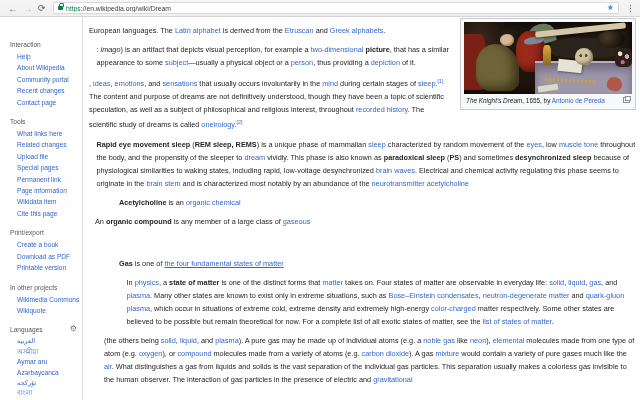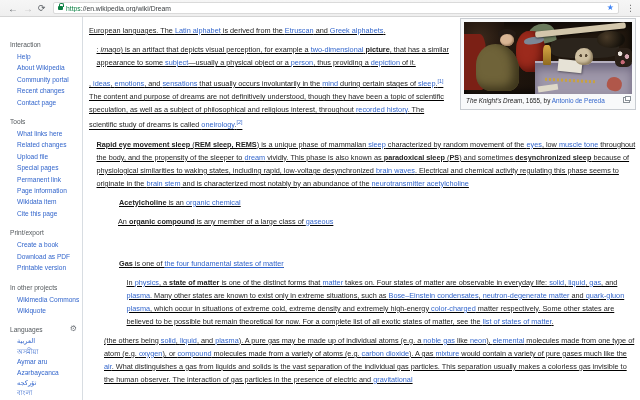--- a/index.html
+++ b/index.html
@@ -32,21 +32,21 @@
              padding-top:22px; overflow:hidden; }
   .sb-header { position:relative; font-size:6.6px; line-height:12px; color:#54595d;
                padding-left:10px; margin-top:8px; white-space:nowrap; }
   .sb-section:first-child .sb-header { margin-top:0; }
   .sb-item { font-size:6.6px; line-height:11.4px; color:#3366cc; padding-left:17px;
              white-space:nowrap; cursor:pointer; }
   .sb-lang .sb-item { line-height:10.4px; }
   .gear { position:absolute; right:5px; top:1px; color:#72777d; font-size:8px; line-height:8px; }
 
   
-  .content { flex:1 1 auto; padding:7px 4px 0 6px; overflow:hidden;text-decoration:underline; }
+  .content { flex:1 1 auto; padding:7px 4px 0 6px; overflow:hidden; }
   .para { font-size:7.3px; line-height:13px; color:#252525; margin-bottom:6px; }
   .seg-b  { font-weight:bold;text-align:center; }
   .seg-i  { font-style:italic; }
   .seg-l  { color:#3366cc; cursor:pointer; }
   .seg-lu { color:#3366cc; text-decoration:underline; cursor:pointer; }
   .seg-sup{ color:#3366cc; font-size:5.3px; vertical-align:super; cursor:pointer; }
 
   
   .figure { float:right; width:176px; margin:-6px 0 6px 8px; background:#f8f9fa;
             border:1px solid #c8ccd1; padding:3px; }
@@ -193,20 +193,20 @@
         <span class="magnify"></span>
       </div>
     </div>
 
     <div>
         <div class="para" style="margin-left: 0px;"><span>European languages. The </span><span class="seg-l">Latin alphabet</span><span> is derived from the </span><span class="seg-l">Etruscan</span><span> and </span><span class="seg-l">Greek alphabets</span><span>.</span></div>
         <div class="para" style="margin-left: 7.5px;"><span>: </span><span class="seg-i">imago</span><span>) is an artifact that depicts visual perception, for example a </span><span class="seg-l">two-dimensional</span><span> </span><span class="seg-b">picture</span><span>, that has a similar appearance to some </span><span class="seg-l">subject</span><span>—usually a physical object or a </span><span class="seg-l">person</span><span>, thus providing a </span><span class="seg-l">depiction</span><span> of it.</span></div>
         <div class="para" style="margin-left: 0px;"><span>, </span><span class="seg-l">ideas</span><span>, </span><span class="seg-l">emotions</span><span>, and </span><span class="seg-l">sensations</span><span> that usually occurs involuntarily in the </span><span class="seg-l">mind</span><span> during certain stages of </span><span class="seg-l">sleep</span><span>.</span><span class="seg-sup">[1]</span><span> The content and purpose of dreams are not definitively understood, though they have been a topic of scientific speculation, as well as a subject of philosophical and religious interest, throughout </span><span class="seg-l">recorded history</span><span>. The scientific study of dreams is called </span><span class="seg-l">oneirology</span><span>.</span><span class="seg-sup">[2]</span></div>
         <div class="para" style="margin-left: 7.5px;"><span class="seg-b">Rapid eye movement sleep</span><span> (</span><span class="seg-b">REM sleep, REMS</span><span>) is a unique phase of mammalian </span><span class="seg-l">sleep</span><span> characterized by random movement of the </span><span class="seg-l">eyes</span><span>, low </span><span class="seg-l">muscle tone</span><span> throughout the body, and the propensity of the sleeper to </span><span class="seg-l">dream</span><span> vividly. This phase is also known as </span><span class="seg-b">paradoxical sleep</span><span> (</span><span class="seg-b">PS</span><span>) and sometimes </span><span class="seg-b">desynchronized sleep</span><span> because of physiological similarities to waking states, including rapid, low-voltage desynchronized </span><span class="seg-l">brain waves</span><span>. Electrical and chemical activity regulating this phase seems to originate in the </span><span class="seg-l">brain stem</span><span> and is characterized most notably by an abundance of the </span><span class="seg-l">neurotransmitter acetylcholine</span></div>
         <div class="para" style="margin-left: 30px;"><span class="seg-b">Acetylcholine</span><span> is an </span><span class="seg-l">organic chemical</span></div>
-        <div class="para" style="margin-left: 29px;"><span>An </span><span class="seg-b">organic compound</span><span> is any member of a large class of </span><span class="seg-l">gaseous</span></div>
+        <div class="para" style="margin-left: 6px;"><span>An </span><span class="seg-b">organic compound</span><span> is any member of a large class of </span><span class="seg-l">gaseous</span></div>
         <div class="para" style="margin-left: 30px; margin-top: 29px;"><span class="seg-b">Gas</span><span> is one of </span><span class="seg-lu">the four fundamental states of matter</span></div>
         <div class="para" style="margin-left: 37.5px;"><span>In </span><span class="seg-l">physics</span><span>, a </span><span class="seg-b">state of matter</span><span> is one of the distinct forms that </span><span class="seg-l">matter</span><span> takes on. Four states of matter are observable in everyday life: </span><span class="seg-l">solid</span><span>, </span><span class="seg-l">liquid</span><span>, </span><span class="seg-l">gas</span><span>, and </span><span class="seg-l">plasma</span><span>. Many other states are known to exist only in extreme situations, such as </span><span class="seg-l">Bose–Einstein condensates</span><span>, </span><span class="seg-l">neutron-degenerate matter</span><span> and </span><span class="seg-l">quark-gluon plasma</span><span>, which occur in situations of extreme cold, extreme density and extremely high-energy </span><span class="seg-l">color-charged</span><span> matter respectively. Some other states are believed to be possible but remain theoretical for now. For a complete list of all exotic states of matter, see the </span><span class="seg-l">list of states of matter</span><span>.</span></div>
         <div class="para" style="margin-left: 15px;"><span>(the others being </span><span class="seg-l">solid</span><span>, </span><span class="seg-l">liquid</span><span>, and </span><span class="seg-l">plasma</span><span>). A pure gas may be made up of individual atoms (e.g. a </span><span class="seg-l">noble gas</span><span> like </span><span class="seg-l">neon</span><span>), </span><span class="seg-l">elemental</span><span> molecules made from one type of atom (e.g. </span><span class="seg-l">oxygen</span><span>), or </span><span class="seg-l">compound</span><span> molecules made from a variety of atoms (e.g. </span><span class="seg-l">carbon dioxide</span><span>). A gas </span><span class="seg-l">mixture</span><span> would contain a variety of pure gases much like the </span><span class="seg-l">air</span><span>. What distinguishes a gas from liquids and solids is the vast separation of the individual gas particles. This separation usually makes a colorless gas invisible to the human observer. The interaction of gas particles in the presence of electric and </span><span class="seg-l">gravitational</span></div>
       </div>
 
   </div>
 </div>
 
 </body></html>

